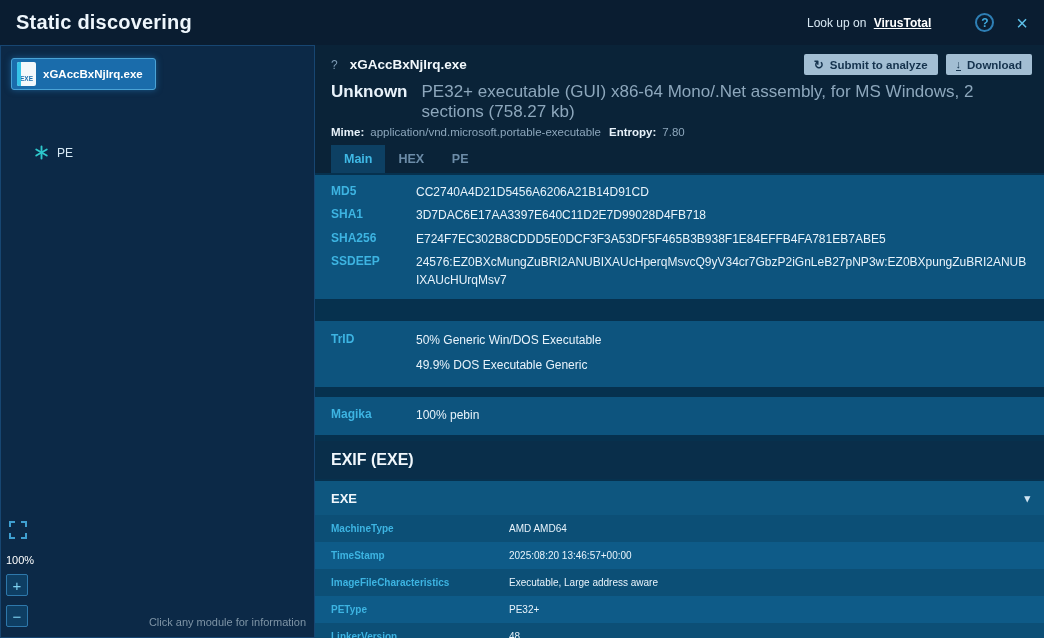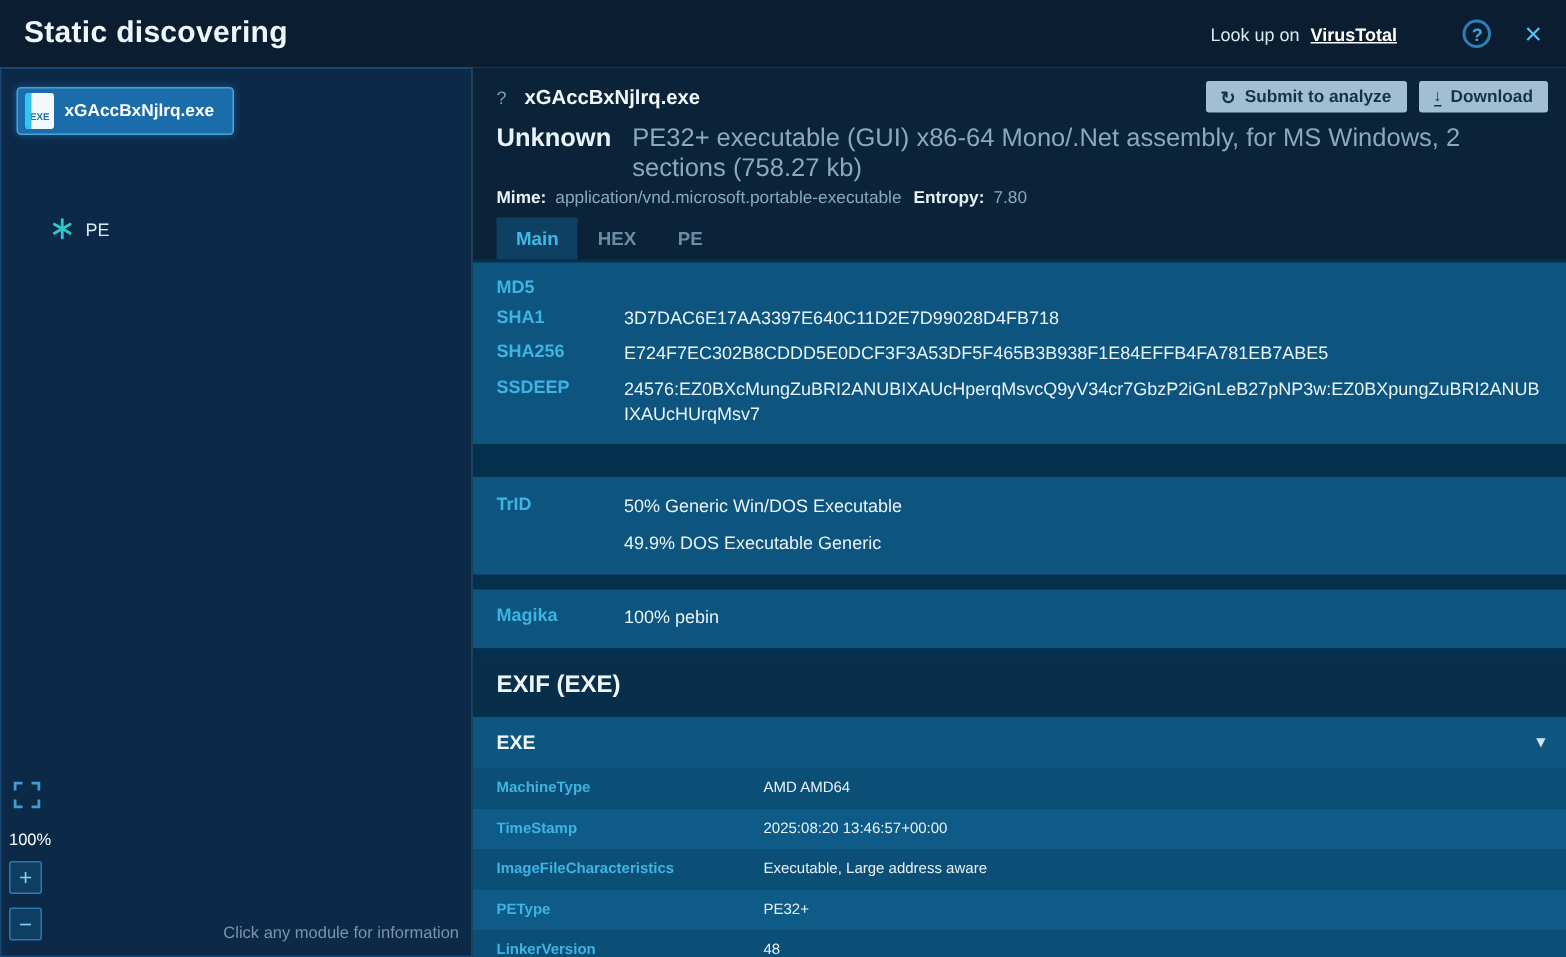--- a/index.html
+++ b/index.html
@@ -1,20 +1,20 @@
 <!DOCTYPE html>
 <html><head>
 <meta charset="utf-8">
 <style>
   * { margin:0; padding:0; box-sizing:border-box; }
   html,body { background:#061527; }
   body { font-family:"Liberation Sans", sans-serif; }
 
   .window { width:1044px; height:638px; display:flex; flex-direction:column;
-            background:#eab308; overflow:hidden; }
+            background:#14532d; overflow:hidden; }
 
   
   .app-header { flex:0 0 45px; display:flex; align-items:center; padding:0 16px;
                 background:#0a1d31; }
   .app-title { font-size:20px; font-weight:bold; color:#eef6fc; letter-spacing:.2px; }
   .lookup { margin-left:auto; font-size:12px; color:#d8e8f3; }
   .lookup-link { font-weight:bold; color:#ffffff; text-decoration:underline; cursor:pointer; margin-left:4px; }
   .help-btn { margin-left:44px; width:19px; height:19px; border:2px solid #2e7fb5; border-radius:50%;
               color:#3fa9dd; font-size:12px; font-weight:bold; display:flex; align-items:center;
               justify-content:center; cursor:pointer; }
@@ -178,20 +178,21 @@
         <span class="tab active">Main</span>
         <span class="tab">HEX</span>
         <span class="tab">PE</span>
       </nav>
 
       <div class="content">
 
         <section class="block hash-block">
           <div class="kv">
             <span class="k">MD5</span>
+            <span class="v">CC2740A4D21D5456A6206A21B14D91CD</span>
           </div>
           <div class="kv">
             <span class="k">SHA1</span>
             <span class="v">3D7DAC6E17AA3397E640C11D2E7D99028D4FB718</span>
           </div>
           <div class="kv">
             <span class="k">SHA256</span>
             <span class="v">E724F7EC302B8CDDD5E0DCF3F3A53DF5F465B3B938F1E84EFFB4FA781EB7ABE5</span>
           </div>
           <div class="kv">

